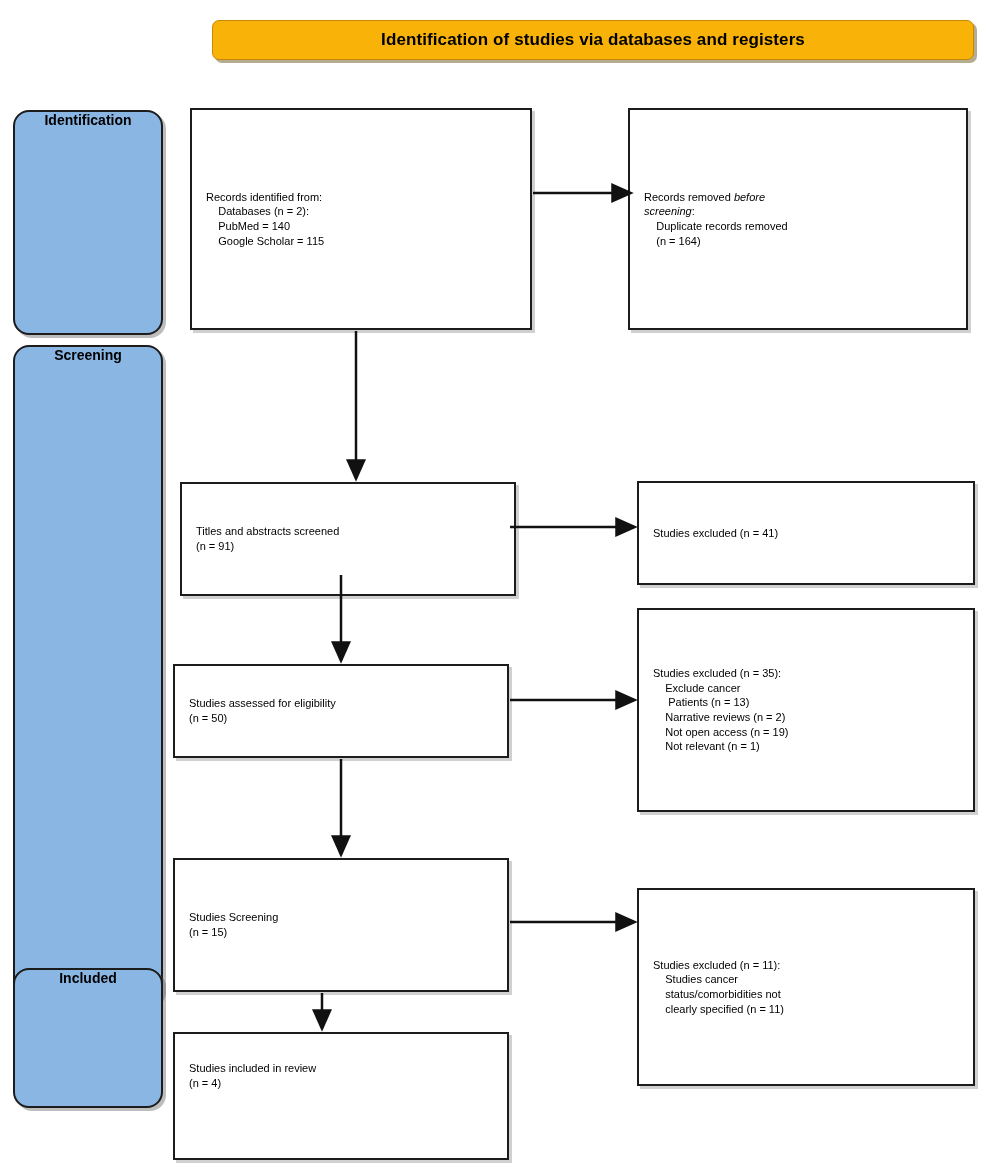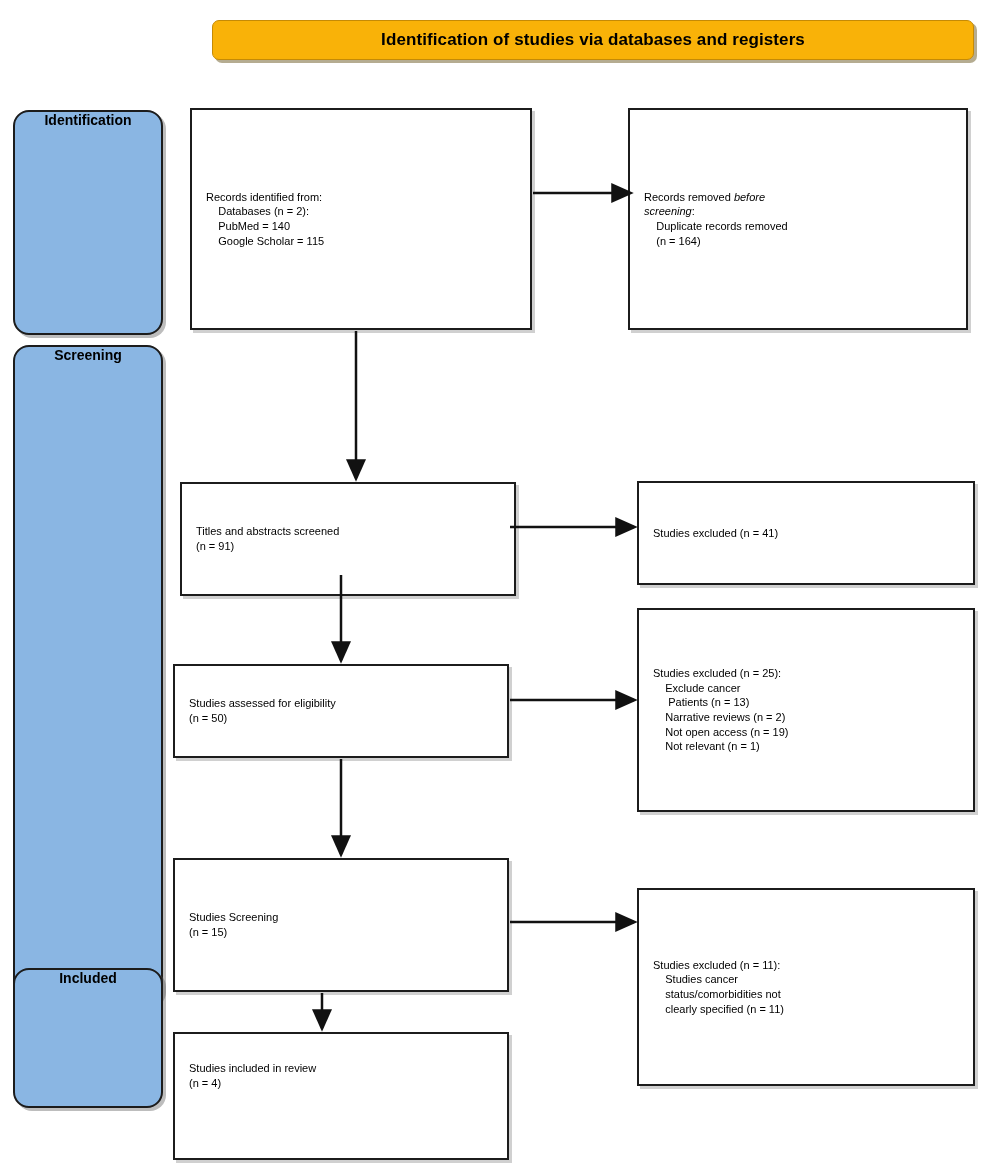--- a/index.html
+++ b/index.html
@@ -130,21 +130,21 @@
   <div class="node" style="left:637px; top:481px; width:338px; height:104px;">
     <div class="node-text"><span>Studies excluded (n = 41)</span></div>
   </div>
 
   <div class="node" style="left:173px; top:664px; width:336px; height:94px;">
     <div class="node-text"><span>Studies assessed for eligibility</span>
 <span>(n = 50)</span></div>
   </div>
 
   <div class="node" style="left:637px; top:608px; width:338px; height:204px;">
-    <div class="node-text"><span>Studies excluded (n = 25):</span>
+    <div class="node-text"><span>Studies excluded (n = 35):</span>
 <span>    Exclude cancer</span>
 <span>     Patients (n = 13)</span>
 <span>    Narrative reviews (n = 2)</span>
 <span>    Not open access (n = 19)</span>
 <span>    Not relevant (n = 1)</span></div>
   </div>
 
   <div class="node" style="left:173px; top:858px; width:336px; height:134px;">
     <div class="node-text" style=""><span>Studies Screening</span>
 <span>(n = 15)</span></div>

